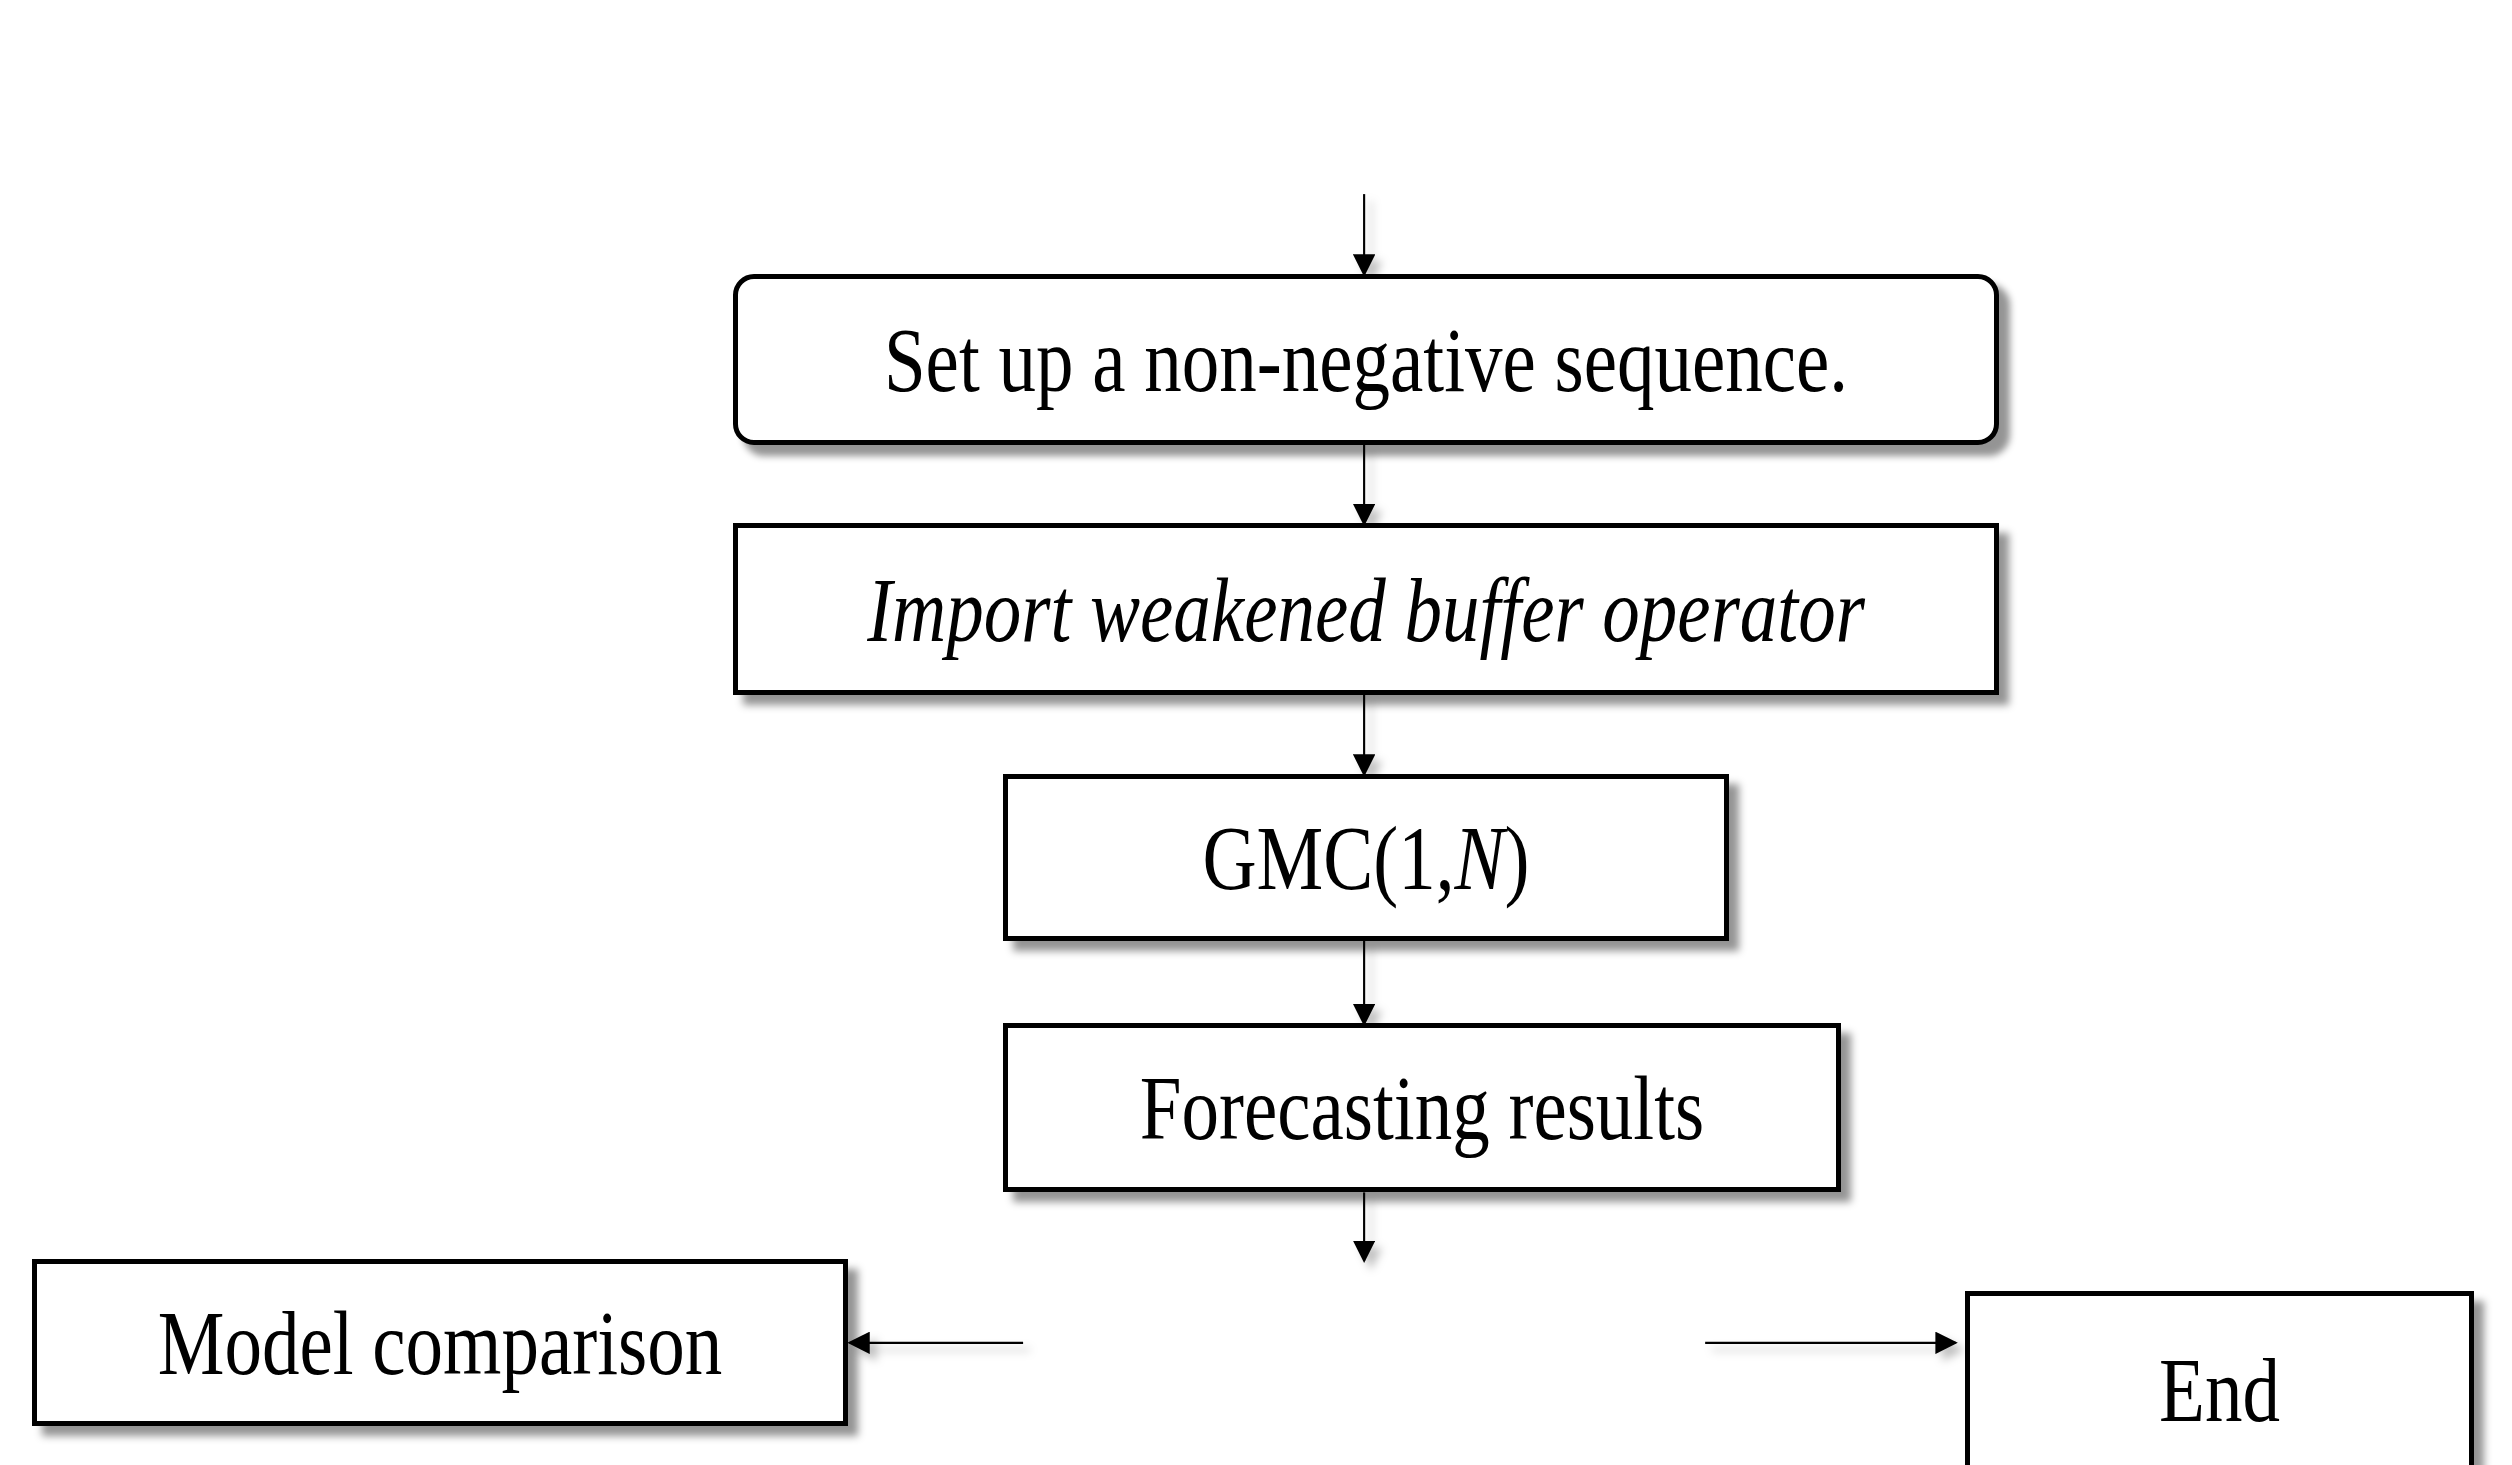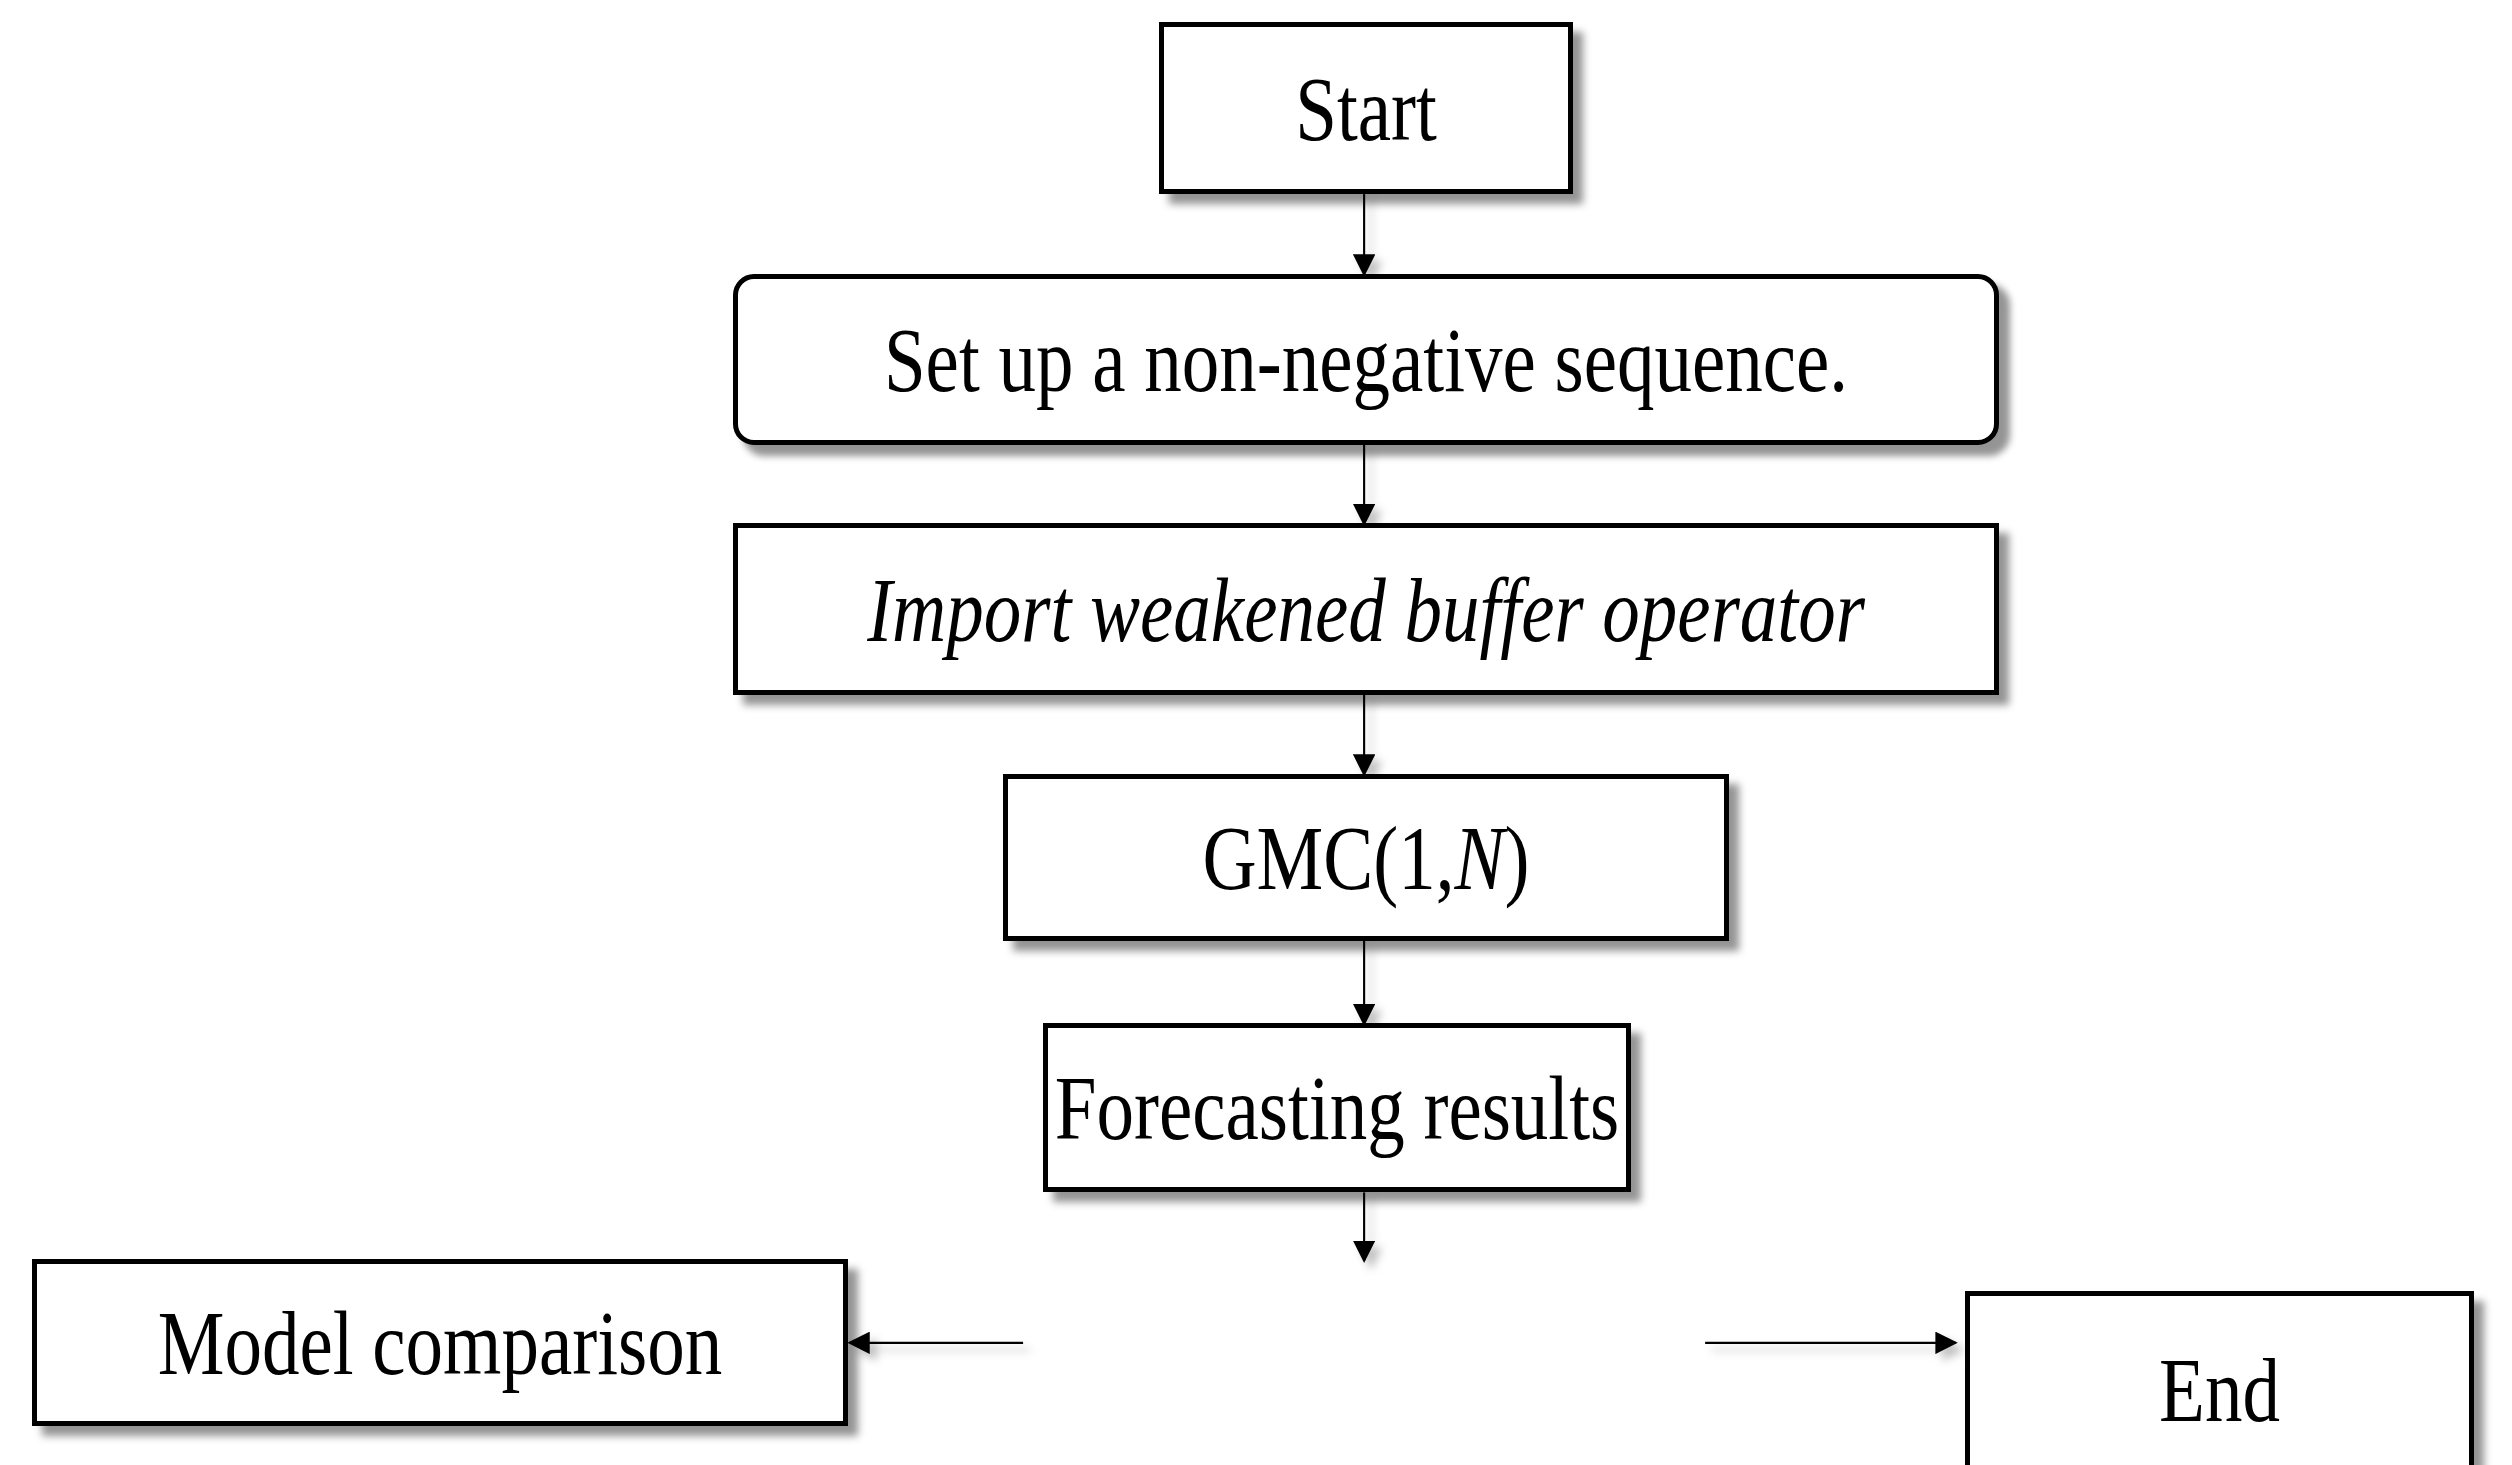--- a/index.html
+++ b/index.html
@@ -51,21 +51,21 @@
     letter-spacing: 0px;
   }
   .node .label .var {
     font-style: italic;
   }
   
   .pos-start    { left: 1159px; top:   22px; width:  414px; height: 172px; }
   .pos-setup    { left:  733px; top:  274px; width: 1266px; height: 171px; border-radius: 21px; }
   .pos-import   { left:  733px; top:  523px; width: 1266px; height: 172px; font-style: italic; }
   .pos-gmc      { left: 1003px; top:  774px; width:  726px; height: 167px; font-family: Liberation Serif, serif; }
-  .pos-forecast { left: 1003px; top: 1023px; width:  588px; height: 169px; margin-left: 40px; }
+  .pos-forecast { left: 1003px; top: 1023px; width:  838px; height: 169px; }
   .pos-error    { left: 1023px; top: 1259px; width:  682px; height: 168px; }
   .pos-model    { left:   32px; top: 1259px; width:  816px; height: 167px; }
   .pos-end      { left: 1965px; top: 1259px; width:  509px; height: 197px; margin-top: 32px; }
 </style>
 </head>
 <body>
 
 <div id="canvas">
 
   <svg class="edges" viewBox="0 0 2939 1715" xmlns="http://www.w3.org/2000/svg" aria-hidden="true">
@@ -76,23 +76,20 @@
     </defs>
     <line x1="1596" y1="227" x2="1596" y2="321" marker-end="url(#ah)"></line>
     <line x1="1596" y1="520" x2="1596" y2="613" marker-end="url(#ah)"></line>
     <line x1="1596" y1="812" x2="1596" y2="906" marker-end="url(#ah)"></line>
     <line x1="1596" y1="1100" x2="1596" y2="1198" marker-end="url(#ah)"></line>
     <line x1="1596" y1="1395" x2="1596" y2="1475" marker-end="url(#ah)"></line>
     <line x1="1197" y1="1571" x2="994" y2="1571" marker-end="url(#ah)"></line>
     <line x1="1995" y1="1571" x2="2288" y2="1571" marker-end="url(#ah)"></line>
   </svg>
 
-  <div class="node pos-start">
-    <span class="label">Start</span>
-  </div>
 
   <div class="node pos-setup">
     <span class="label">Set up a non-negative sequence.</span>
   </div>
 
   <div class="node pos-import">
     <span class="label">Import weakened buffer operator</span>
   </div>
 
   <div class="node pos-gmc">

